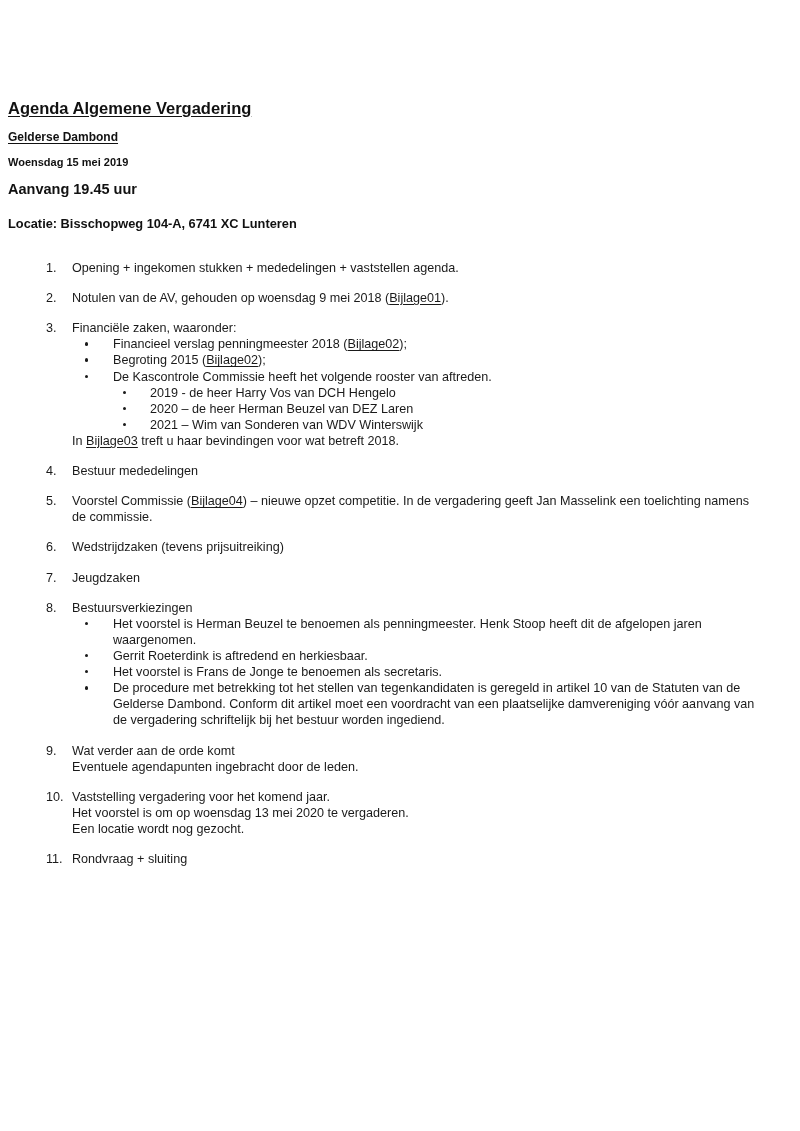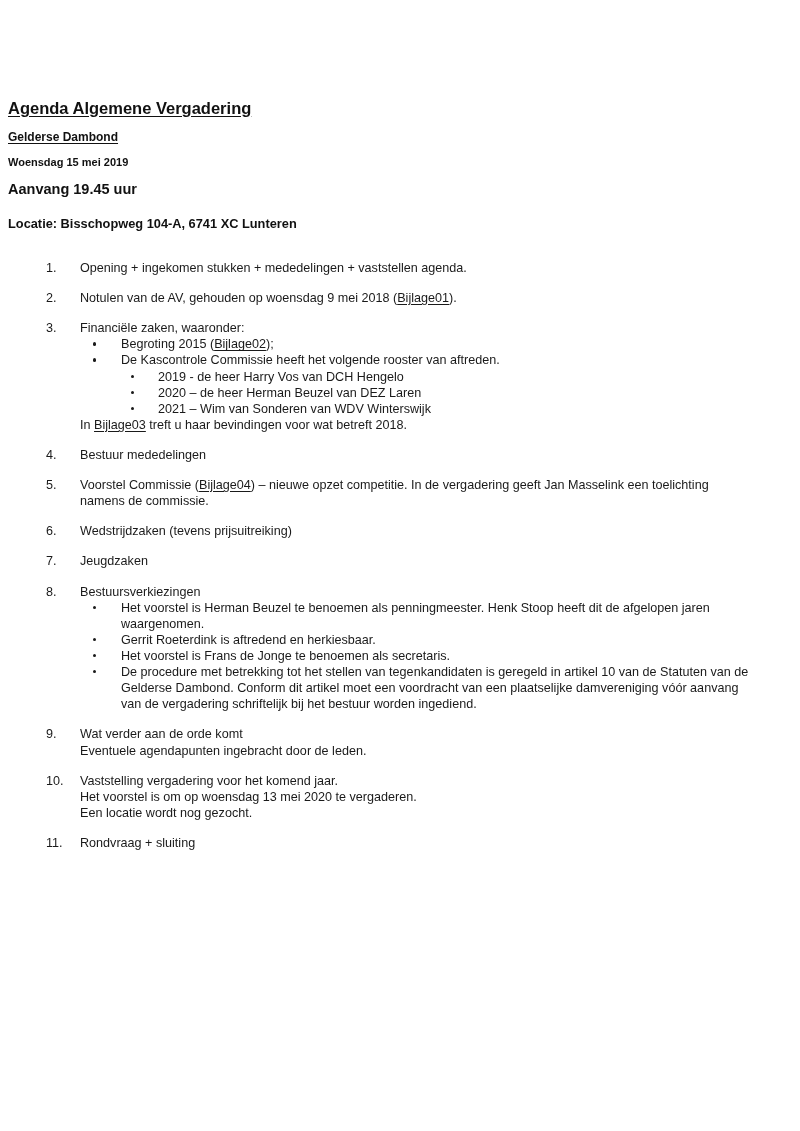--- a/index.html
+++ b/index.html
@@ -61,21 +61,20 @@
   .item .num {
     position: absolute;
     left: 0;
     top: 0;
     width: 22px;
     text-align: left;
     white-space: nowrap;
   }
   .item .body {
     display: block;
-    margin-left: 8px;
   }
   .item .line {
     display: block;
   }
 
   
   ul.b1 {
     list-style: none;
     margin: 0;
     padding: 0;
@@ -144,20 +143,24 @@
     <div class="item">
       <span class="num">2.</span>
       <span class="body"><span>Notulen van de AV, gehouden op woensdag 9 mei 2018 (</span><span class="u">Bijlage01</span><span>).</span></span>
     </div>
 
     <div class="item">
       <span class="num">3.</span>
       <span class="body">
         <span class="line">Financiële zaken, waaronder:</span>
         <ul class="b1">
+          <li>
+            <span class="dot"></span>
+            <span>Financieel verslag penningmeester 2018 (</span><span class="u">Bijlage02</span><span>);</span>
+          </li>
           <li>
             <span class="dot"></span>
             <span>Begroting 2015 (</span><span class="u">Bijlage02</span><span>);</span>
           </li>
           <li>
             <span class="dot"></span>
             <span>De Kascontrole Commissie heeft het volgende rooster van aftreden.</span>
             <ul class="b2">
               <li><span class="dot"></span><span>2019 - de heer Harry Vos van DCH Hengelo</span></li>
               <li><span class="dot"></span><span>2020 – de heer Herman Beuzel van DEZ Laren</span></li>

